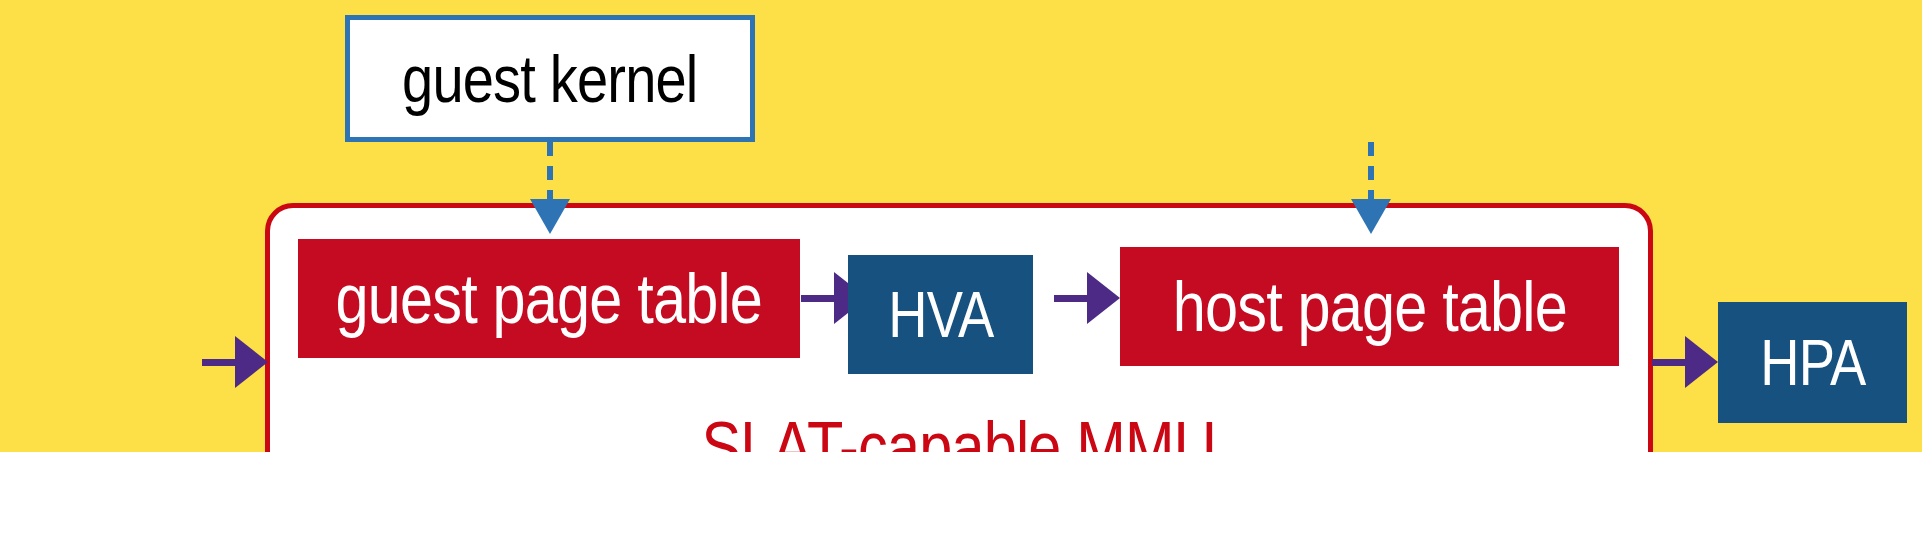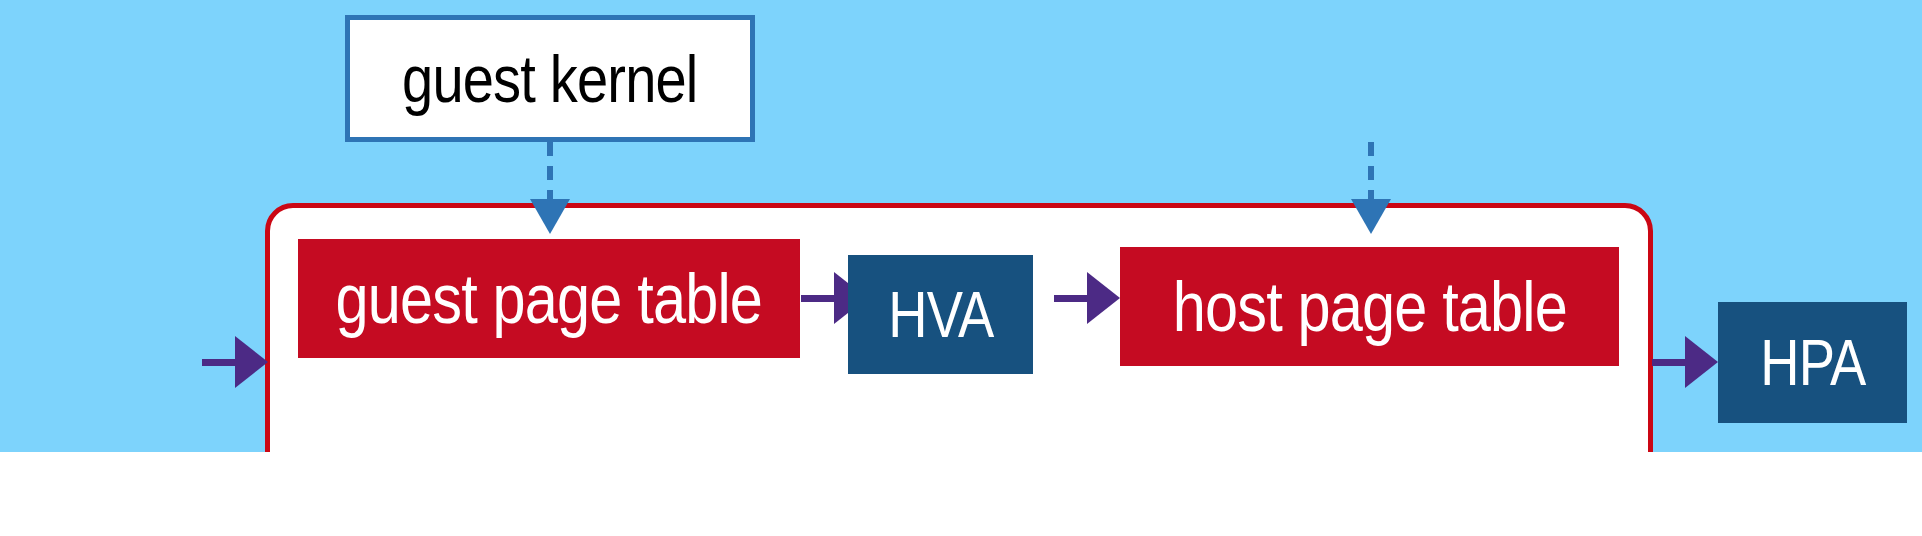--- a/index.html
+++ b/index.html
@@ -5,21 +5,21 @@
   html, body {
     margin: 0;
     padding: 0;
     background: #ffffff;
     font-family: "Liberation Sans", "DejaVu Sans", sans-serif;
   }
   .canvas {
     position: relative;
     width: 1922px;
     height: 452px;
-    background: #7dd3fc;
+    background: #fde047;
     overflow: hidden;
     text-decoration: underline;
   }
   .abs { position: absolute; box-sizing: border-box; }
 
   
   .txt {
     display: inline-block;
     transform: scaleX(0.85);
     transform-origin: center center;
@@ -68,20 +68,23 @@
 <body>
 
 <div class="canvas">
 
   <div class="abs outline-box" style="left:345px; top:15px; width:410px; height:127px;">
     <span class="txt">guest kernel</span>
   </div>
 
 
   <div class="abs mmu" style="left:265px; top:203px; width:1388px; height:312px;"></div>
+  <div class="abs mmu-label" style="left:265px; top:412px; width:1388px;">
+    <span class="txt">SLAT-capable MMU</span>
+  </div>
 
   <div class="abs" style="left:527px; top:142px;">
     <svg width="46" height="95" viewBox="0 0 46 95">
       <line x1="23" y1="0" x2="23" y2="60" stroke="#2e74b5" stroke-width="6" stroke-dasharray="14 10"></line>
       <polygon points="3,57 43,57 23,92" fill="#2e74b5"></polygon>
     </svg>
   </div>
 
   <div class="abs" style="left:1348px; top:142px;">
     <svg width="46" height="95" viewBox="0 0 46 95">

